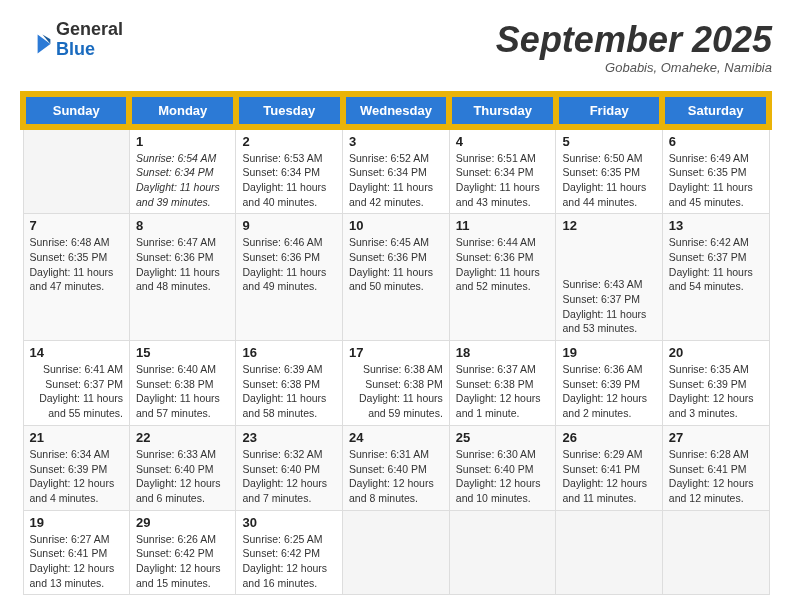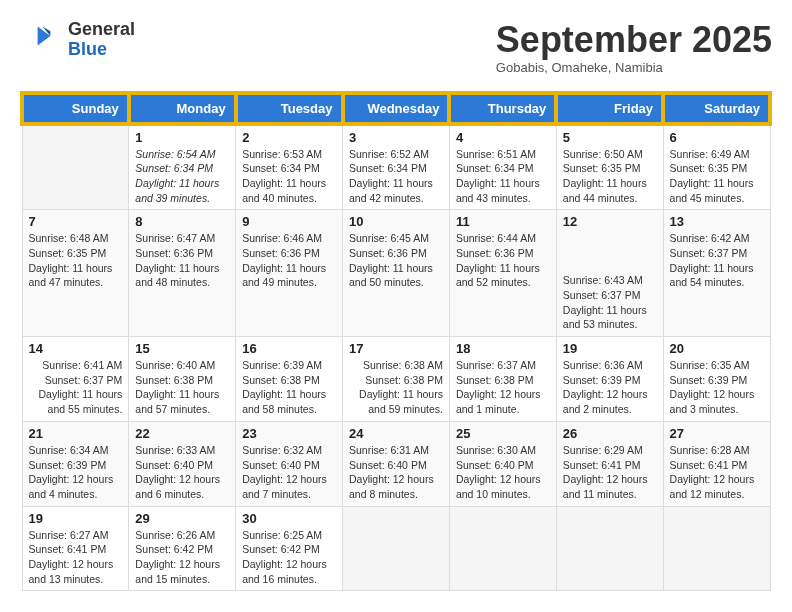--- a/index.html
+++ b/index.html
@@ -11,35 +11,37 @@
       padding: 20px;
     }
     .header {
       display: flex;
       justify-content: space-between;
       align-items: flex-start;
       margin-bottom: 16px;
     }
     .logo {
       display: flex;
-      align-items: flex-start;
-      gap: 16px;
+      align-items: flex-end;
+      gap: 4px;
     }
     .logo-text {
       font-size: 18px;
       font-weight: bold;
       line-height: 1.1;
     }
     .logo-text .general { color: #333; }
     .logo-text .blue { color: #1a6bbf; }
     .logo-icon {
       width: 32px;
       height: 32px;
     }
     .title-block {
+      text-align: right;
+      font-style: italic;
     }
     .month-title {
       font-size: 36px;
       font-weight: bold;
       color: #333;
       line-height: 1.1;
     }
     .location {
       font-size: 13px;
       color: #555;
@@ -48,22 +50,22 @@
       width: 100%;
       border-collapse: collapse;
       border: 1px solid #ccc;
     }
     .calendar th {
       background: #2c7ad6;
       color: #fff;
       font-size: 13px;
       font-weight: bold;
       padding: 6px 8px;
-      text-align: right;
-      border: 4px solid #eab308;
+      text-align: center;
+      border: 6px solid #eab308;
     }
     .calendar td {
       vertical-align: top;
       border: 1px solid #ddd;
       padding: 4px 6px;
       width: 107px;
       min-height: 70px;
       font-size: 11px;
       color: #333;
       background: #fff;

